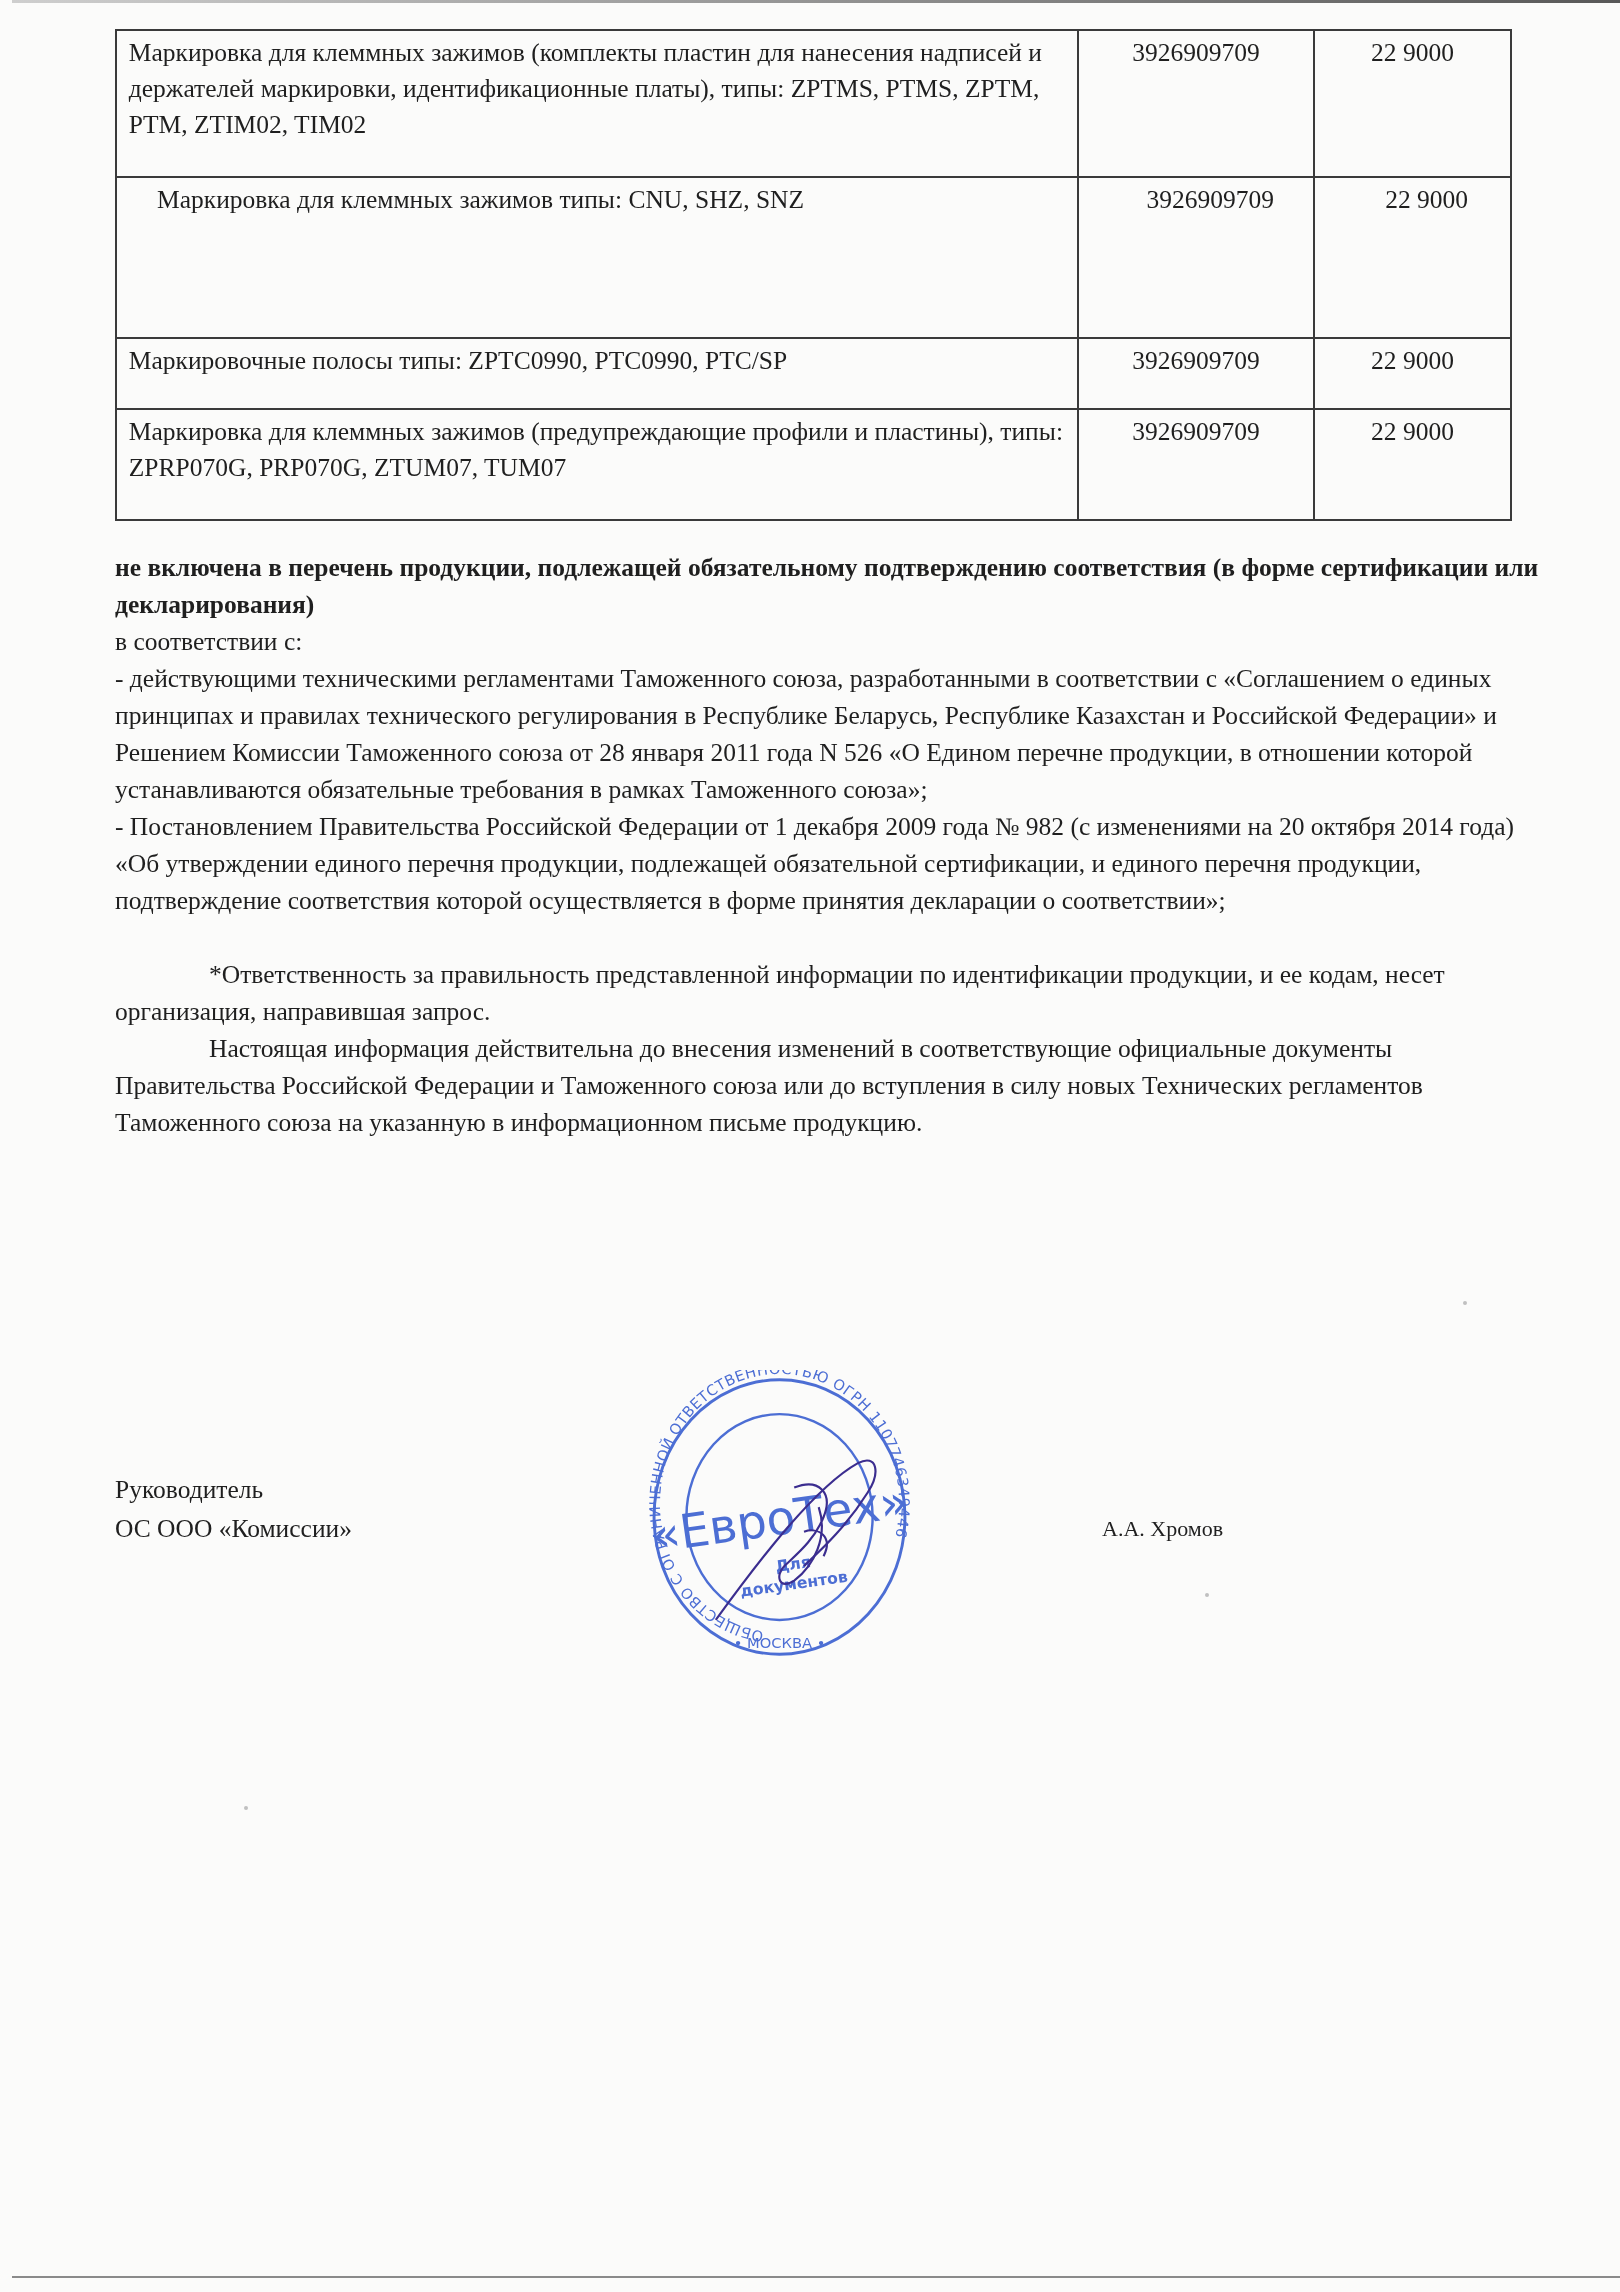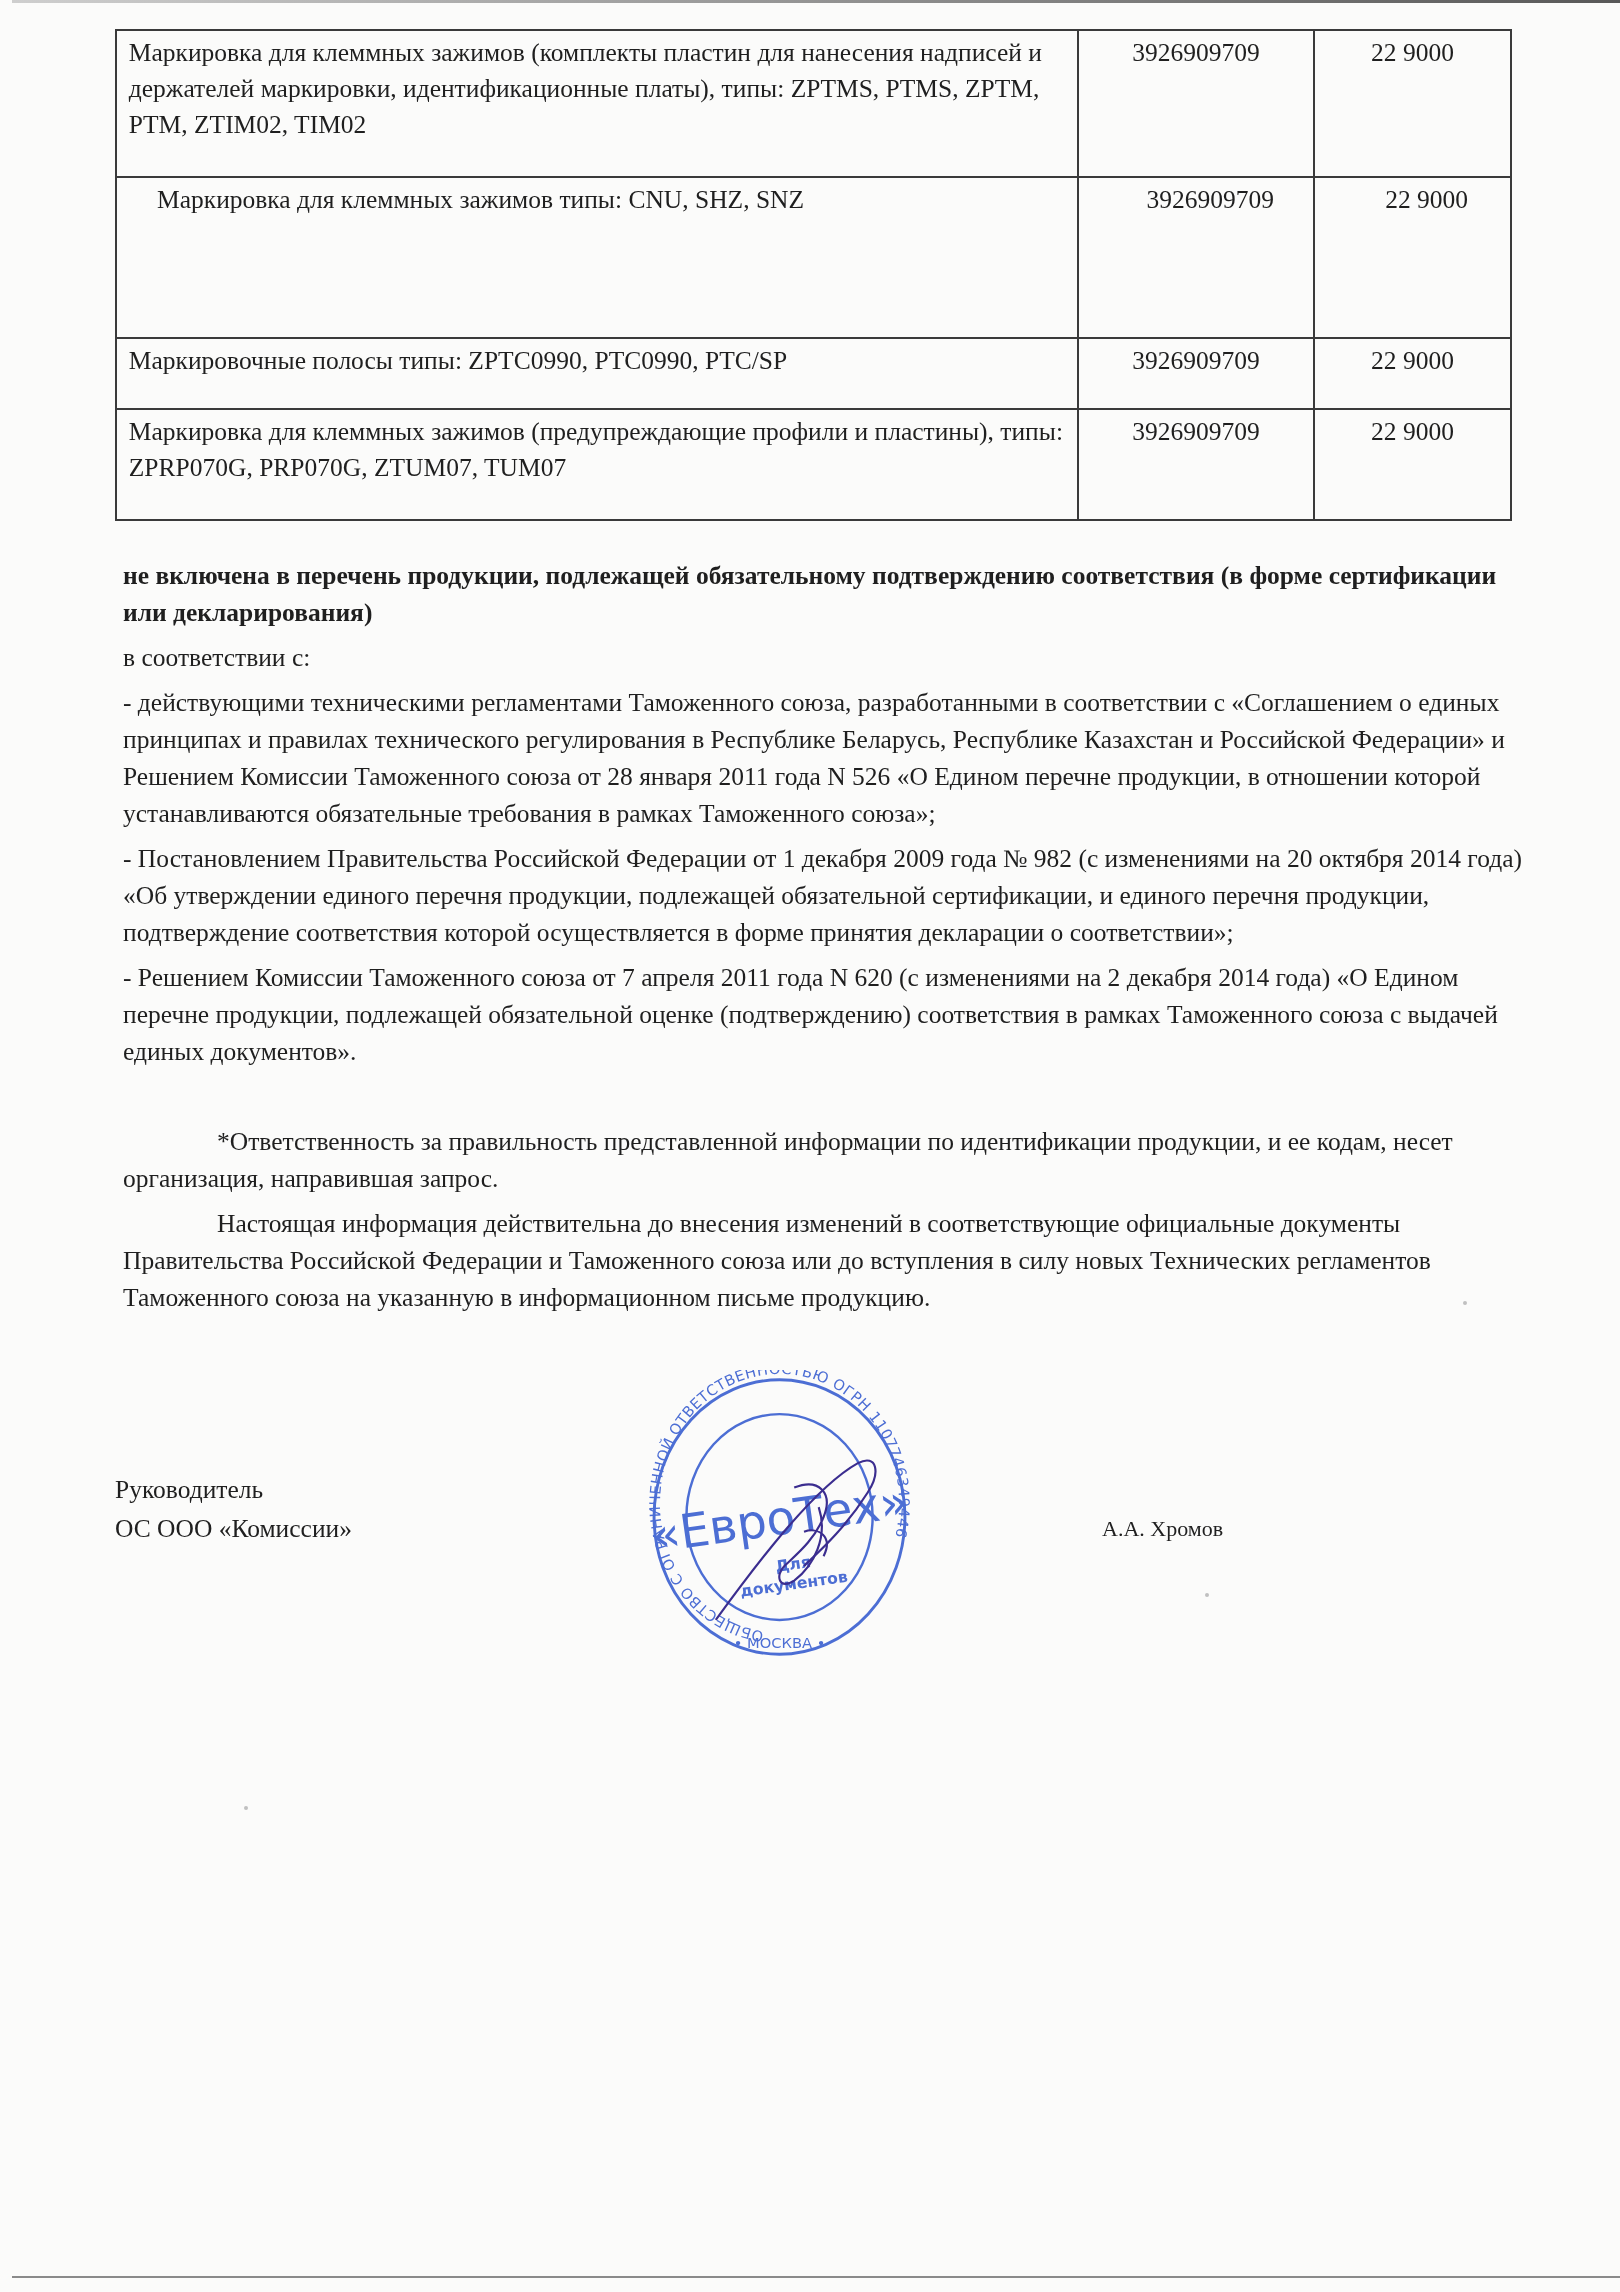--- a/index.html
+++ b/index.html
@@ -30,21 +30,21 @@
     td.code, td.okp { text-align: center; padding-top: 3.9px; }
     tr.r1 td { height: 141px; }
     tr.r2 td { height: 155px; padding-left: 40px; }
     tr.r3 td { height: 65px; }
     tr.r4 td { height: 105px; }
 
     .body-text {
       position: absolute; left: 103px; top: 549px; width: 1431px;
       font-size: 25.5px; line-height: 37px;
     }
-    .body-text p { margin: 8px; }
+    .body-text p { margin: 0; }
     .bold { font-weight: bold; }
     .indent { text-indent: 94px; }
     .spacer { height: 37px; }
 
     .sign-left {
       position: absolute; left: 103px; top: 1470px;
       font-size: 25.5px; line-height: 39px;
     }
     .sign-right {
       position: absolute; left: 1090px; top: 1509px;
@@ -93,21 +93,20 @@
         <td class="okp">22 9000</td>
       </tr>
     </tbody>
   </table>
 
   <div class="body-text">
     <p class="bold">не включена в перечень продукции, подлежащей обязательному подтверждению соответствия (в форме сертификации или декларирования)</p>
     <p>в соответствии с:</p>
     <p>- действующими техническими регламентами Таможенного союза, разработанными в соответствии с «Соглашением о единых принципах и правилах технического регулирования в Республике Беларусь, Республике Казахстан и Российской Федерации» и Решением Комиссии Таможенного союза от 28 января 2011 года N 526 «О Едином перечне продукции, в отношении которой устанавливаются обязательные требования в рамках Таможенного союза»;</p>
     <p>- Постановлением Правительства Российской Федерации от 1 декабря 2009 года № 982 (с изменениями на 20 октября 2014 года) «Об утверждении единого перечня продукции, подлежащей обязательной сертификации, и единого перечня продукции, подтверждение соответствия которой осуществляется в форме принятия декларации о соответствии»;</p>
-    <p>- Решением Комиссии Таможенного союза от 7 апреля 2011 года N 620 (с изменениями на 2 декабря 2014 года) «О Едином перечне продукции, подлежащей обязательной оценке (подтверждению) соответствия в рамках Таможенного союза с выдачей единых документов».</p>
     <div class="spacer"></div>
     <p class="indent">*Ответственность за правильность представленной информации по идентификации продукции, и ее кодам, несет организация, направившая запрос.</p>
     <p class="indent">Настоящая информация действительна до внесения изменений в соответствующие официальные документы Правительства Российской Федерации и Таможенного союза или до вступления в силу новых Технических регламентов Таможенного союза на указанную в информационном письме продукцию.</p>
   </div>
 
   <div class="sign-left">
     <div>Руководитель</div>
     <div>ОС ООО «Комиссии»</div>
   </div>
 

